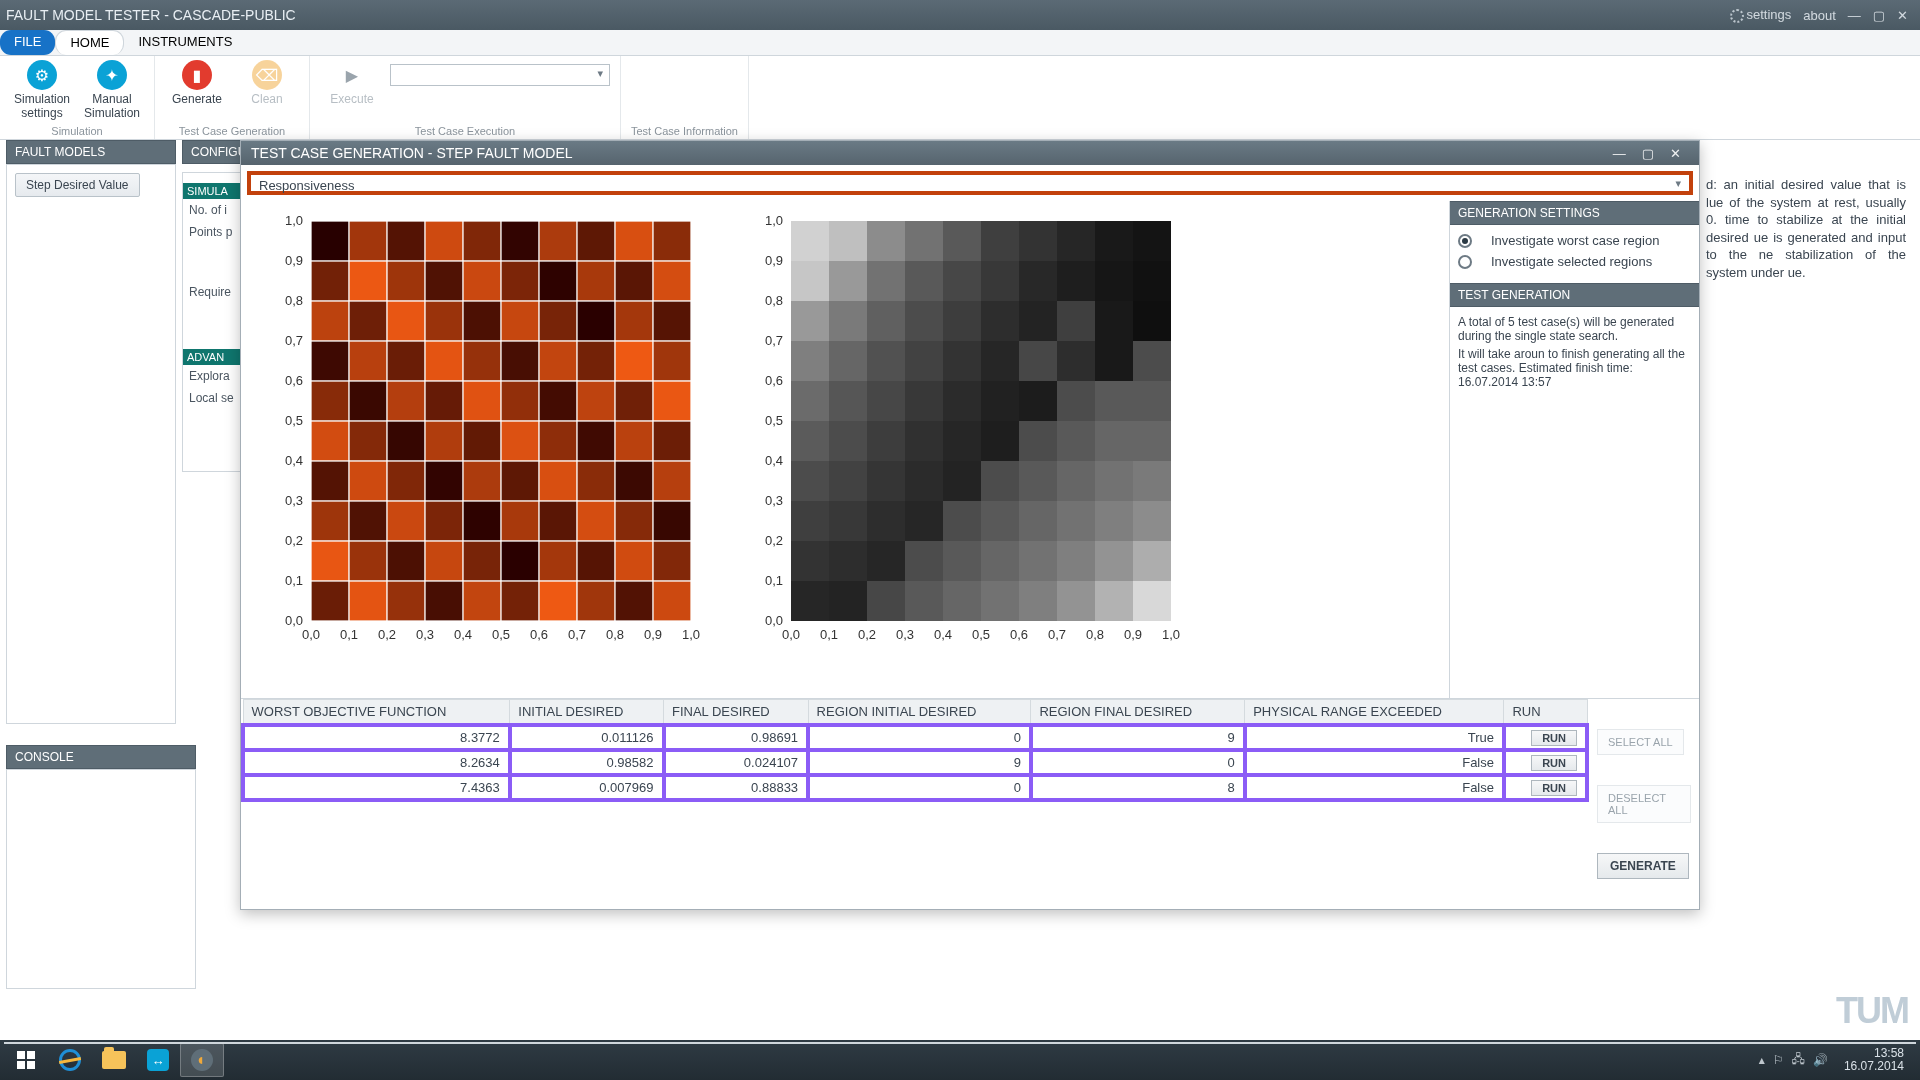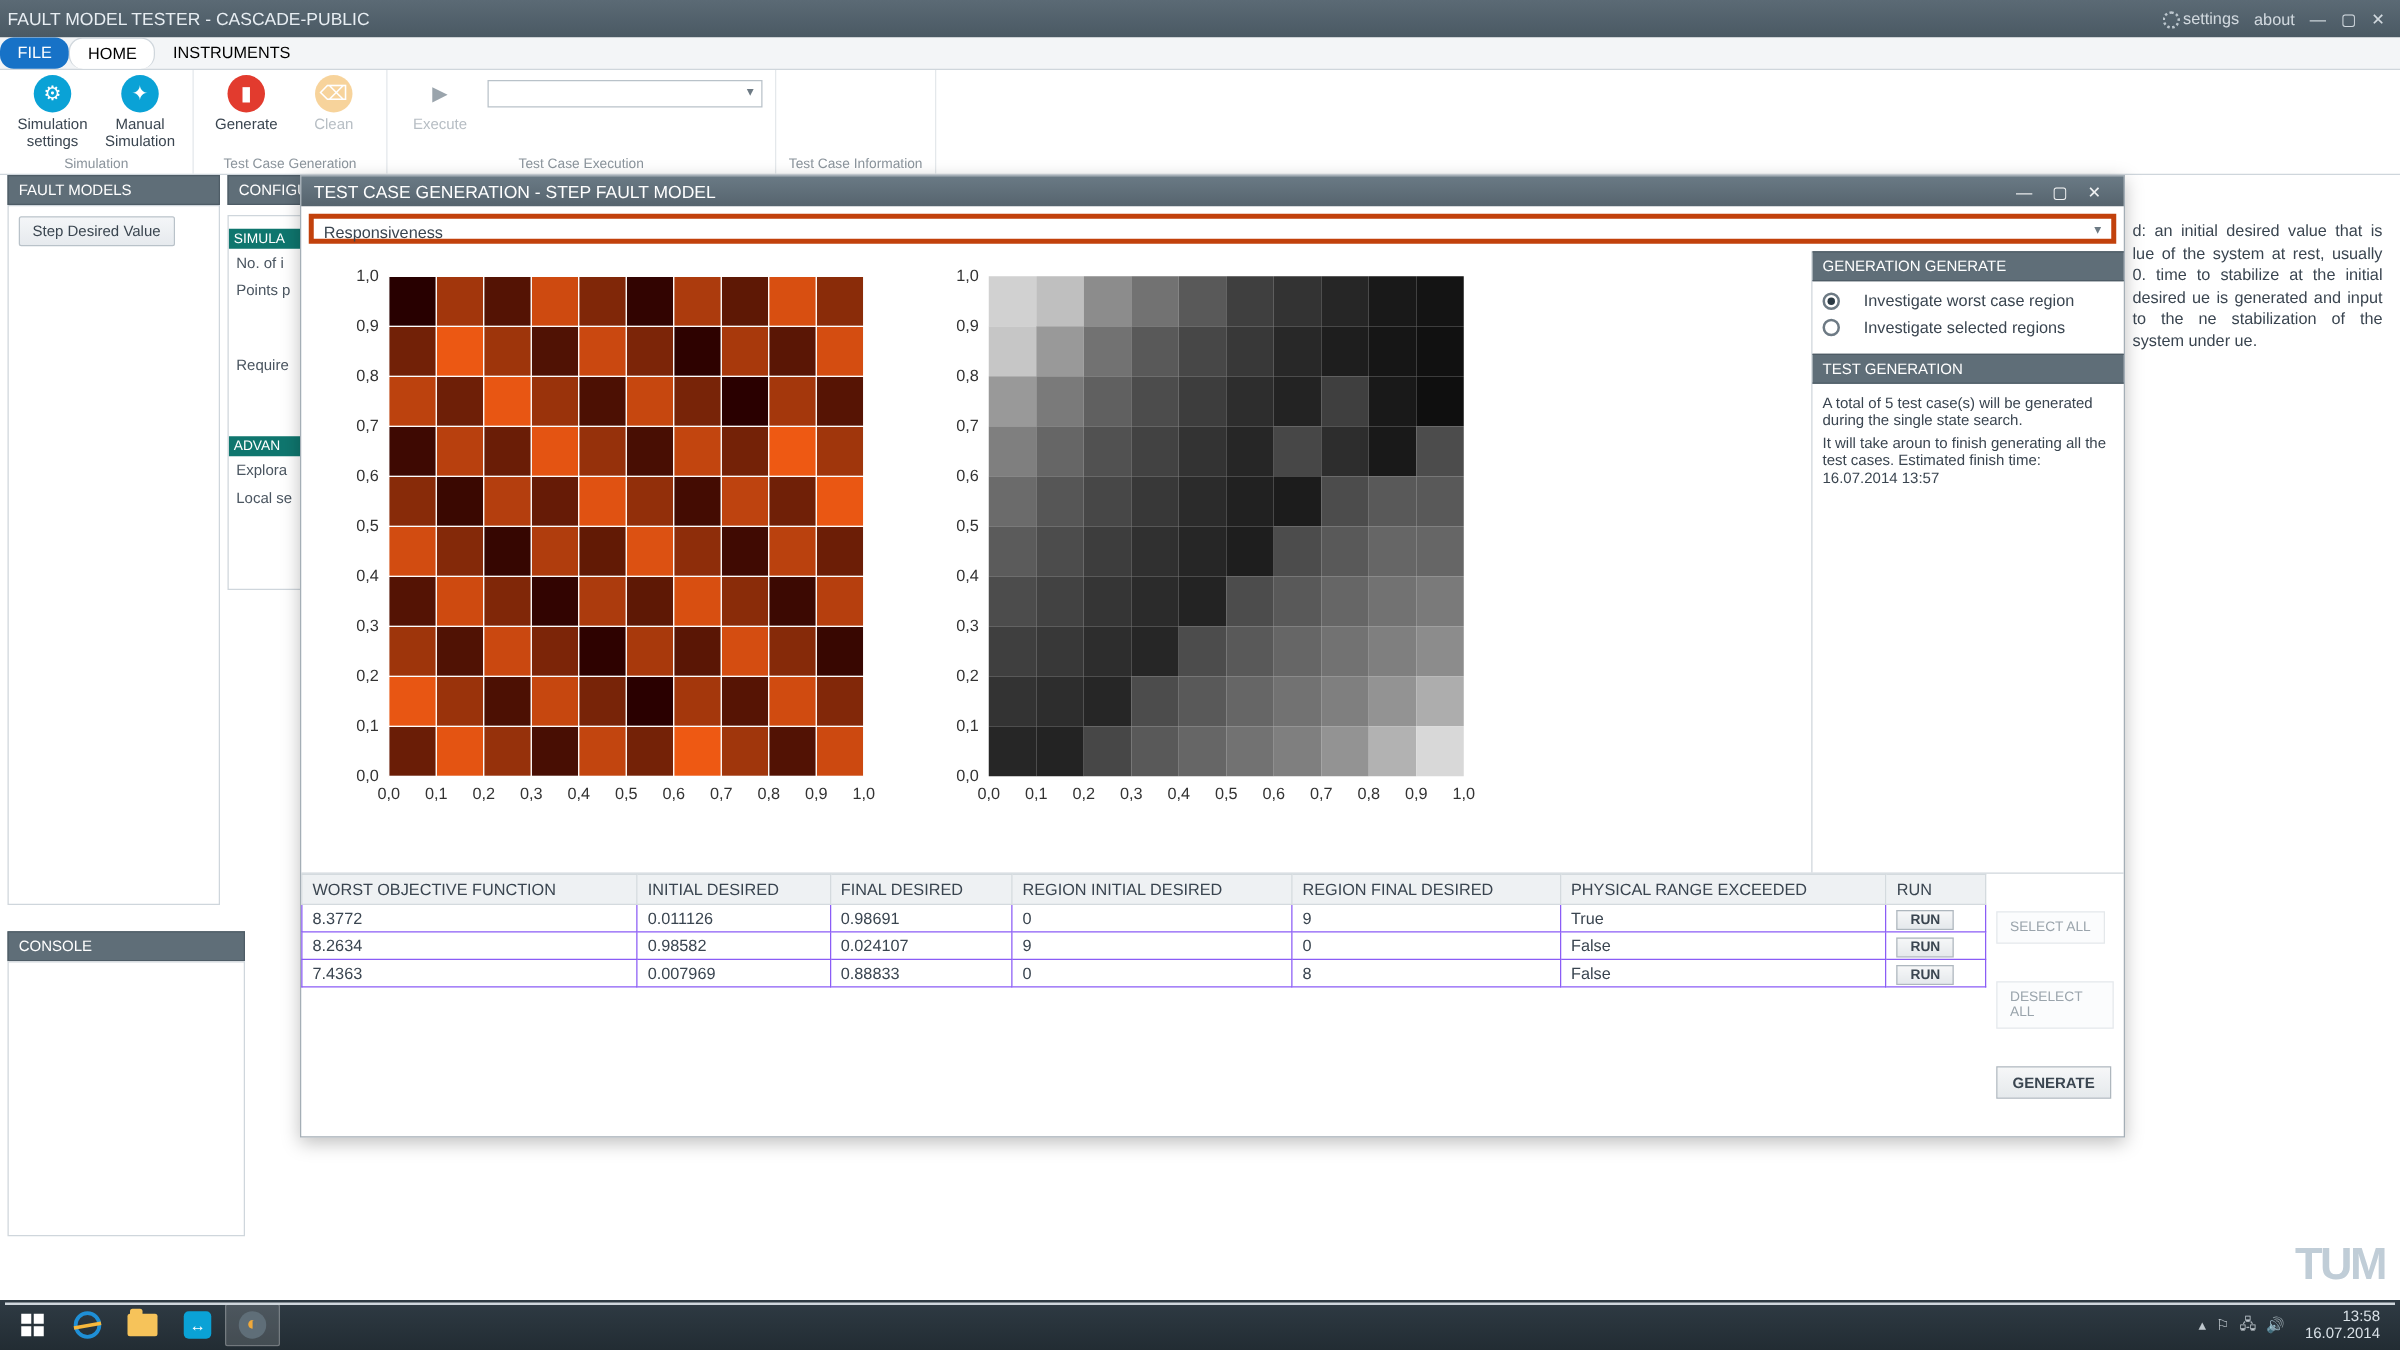--- a/index.html
+++ b/index.html
@@ -64,21 +64,21 @@
 .genpanel .gbody { padding: 8px; font-size: 13px; color: #3a4550; }
 .grow { display: flex; align-items: center; gap: 19px; margin-bottom: 6px; cursor: pointer; }
 .radio { width: 14px; height: 14px; border: 2px solid #6d7a84; border-radius: 50%; display: inline-flex; align-items: center; justify-content: center; }
 .radio.sel::after { content: ""; width: 6px; height: 6px; background: #2b3a44; border-radius: 50%; }
 
 .modal-bottom { display: flex; border-top: 1px solid #cfd6dc; }
 .explore { flex: 1; }
 .explore .ehdr { background: #5f6e78; color: #fff; font-size: 12px; padding: 4px 8px; }
 .etable { width: 100%; font-size: 13px; border-collapse: collapse; }
 .etable th { background: #eef1f3; color: #3a4550; text-align: left; padding: 4px 8px; border: 1px solid #d4dade; font-weight: 400; }
-.etable td { padding: 3px 8px; border: 1px solid #8b5cf6; color: #3a4550; }
+.etable td { padding: 3px 8px; border: 4px solid #8b5cf6; color: #3a4550; text-align: right; }
 .runbtn { background: linear-gradient(#f6f7f8,#e5e9ec); border: 1px solid #aeb7be; font-size: 11px; padding: 1px 10px; cursor: pointer; font-weight: 600; color: #3a4550; }
 .sidebtns { width: 110px; padding: 30px 8px; display: flex; flex-direction: column; gap: 30px; align-items: flex-start; }
 .ghostbtn { font-size: 11px; color: #9aa4ac; border: 1px solid #e4e8eb; padding: 6px 10px; background: #fbfcfd; cursor: pointer; }
 .genbtn { font-size: 12px; font-weight: 600; color: #3a4550; border: 1px solid #aeb7be; padding: 5px 12px; background: linear-gradient(#f6f7f8,#e5e9ec); cursor: pointer; }
 
 
 .rightclip { position: absolute; left: 1706px; top: 36px; width: 200px; font-size: 13px; color: #3a4550; line-height: 1.35; text-align: justify; }
 
 
 .logo { position: absolute; right: 12px; bottom: 8px; font-size: 36px; font-weight: 700; color: #c0cdd7; letter-spacing: -2px; font-family: Arial, sans-serif; }
@@ -478,21 +478,21 @@
               <text x="42" y="254" text-anchor="end" font-size="13" fill="#333">0,4</text>
               <text x="42" y="214" text-anchor="end" font-size="13" fill="#333">0,5</text>
               <text x="42" y="174" text-anchor="end" font-size="13" fill="#333">0,6</text>
               <text x="42" y="134" text-anchor="end" font-size="13" fill="#333">0,7</text>
               <text x="42" y="94" text-anchor="end" font-size="13" fill="#333">0,8</text>
               <text x="42" y="54" text-anchor="end" font-size="13" fill="#333">0,9</text>
               <text x="42" y="14" text-anchor="end" font-size="13" fill="#333">1,0</text>
             </svg>
         </div>
         <div class="genpanel">
-          <div class="panelhdr">GENERATION GENERATE</div>
+          <div class="panelhdr">GENERATION SETTINGS</div>
           <div class="gbody">
             <div class="grow">
               <span class="radio sel"></span>
               <span>Investigate worst case region</span>
             </div>
             <div class="grow">
               <span class="radio"></span>
               <span>Investigate selected regions</span>
             </div>
           </div>

